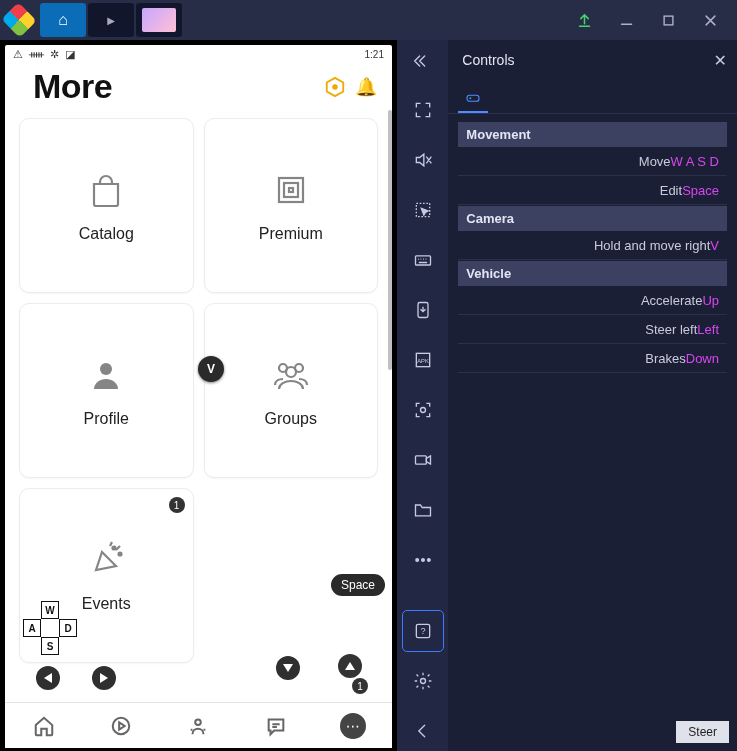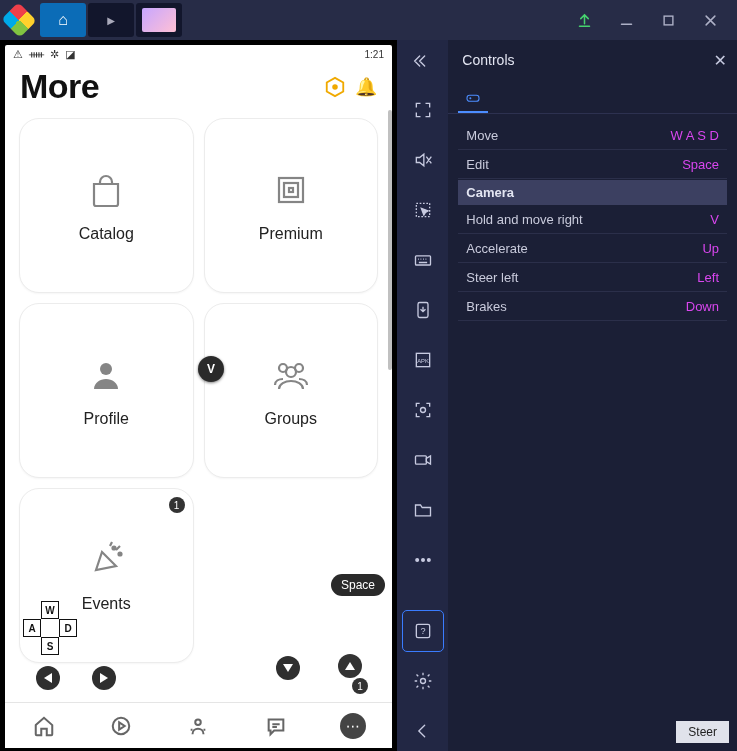--- a/index.html
+++ b/index.html
@@ -23,30 +23,30 @@
   .main { display: flex; height: 711px; }
   .phoneframe { width: 397px; background: #000; position:relative; }
   .phone { width: 387px; height: 703px; margin: 5px 5px 3px 5px; background:#fff; display:flex; flex-direction:column; position:relative; border-radius: 2px; }
 
   
   .status { height: 18px; display:flex; align-items:center; justify-content: space-between; padding: 0 8px; font-size:10px; color:#333; }
   .status-left { display:flex; gap:6px; font-size:11px; }
   .status-left .i { font-size:11px; }
 
   
-  .header { display:flex; align-items:center; justify-content:space-between; padding: 4px 14px 4px 15px; }
+  .header { display:flex; align-items:center; justify-content:space-between; padding: 4px 14px 4px 28px; }
   .header-title { font-size: 34px; font-weight: 800; color:#111; letter-spacing:-0.5px; }
   .header-ic { display:flex; gap:10px; align-items:center; }
   .hex { width:22px; height:22px; display:flex;align-items:center;justify-content:center; color:#f0a900; }
   .bell { font-size:18px; color:#333; }
 
   
   .grid-wrap { flex:1; overflow:hidden; padding: 8px 14px 0 14px; position:relative;}
   .grid { display:grid; grid-template-columns: 1fr 1fr; gap:10px; }
-  .card { background:#fff; border: 1px solid #ececec; border-radius: 20px; height: 175px; display:flex; flex-direction:column; align-items:center; justify-content:center; gap:14px; box-shadow: 0 1px 2px rgba(0,0,0,0.04); position:relative;}
+  .card { background:#fff; border: 1px solid #ececec; border-radius: 10px; height: 175px; display:flex; flex-direction:column; align-items:center; justify-content:center; gap:14px; box-shadow: 0 1px 2px rgba(0,0,0,0.04); position:relative;}
   .card-icon { width:42px; height:42px; display:flex;align-items:center;justify-content:center; color:#808080;}
   .card-icon svg { width:40px; height:40px; stroke:#858585; fill:none; stroke-width:2.2;}
   .card-label { font-size: 16px; color:#222; }
   .badge { position:absolute; top:8px; right:8px; width:16px; height:16px; border-radius:50%; background:#333; color:#fff; font-size:10px; display:flex;align-items:center;justify-content:center;}
   .scroll-ind { position:absolute; right:0; top:0; width:4px; height:260px; background:#c0c0c0; border-radius:2px;}
 
   
   .bnav { height: 46px; border-top:1px solid #e5e5e5; display:flex; align-items:center; justify-content:space-around; background:#fff;}
   .bnav-item { width:30px; height:30px; display:flex;align-items:center;justify-content:center; color:#666;}
   .bnav-item svg { width:22px; height:22px; stroke:#666; fill:none; stroke-width:2.2;}
@@ -70,21 +70,21 @@
 
   
   .panel { width: 326px; background:#1b1f36; display:flex; flex-direction:column; position:relative;}
   .panel-head { height: 40px; display:flex; align-items:center; justify-content:space-between; padding: 0 10px 0 14px; color:#e3e5f2; font-size:14px; }
   .panel-close { color:#c7cae0; font-size:16px; cursor:pointer; }
   .panel-tabs { height: 34px; padding: 0 10px; display:flex; align-items:flex-end; border-bottom:1px solid #2d3150;}
   .ptab { width:30px; height:28px; display:flex;align-items:center;justify-content:center; border-bottom:2px solid #4c8dff; color:#4c8dff;}
   .ptab svg { width:16px;height:16px; stroke:#4c8dff; fill:none; stroke-width:1.6;}
   .panel-body { padding: 8px 10px 10px 10px; display:flex; flex-direction:column; gap:1px;}
   .sect { background:#3c4061; color:#e3e5f2; font-size:13px; font-weight:600; padding:5px 8px;}
-  .row { display:flex; justify-content:space-between; padding:6px 8px; color:#c9cbdc; font-size:13px; border-bottom:1px solid #2b2f4a;}
+  .row { display:flex; justify-content:flex-end; padding:6px 8px; color:#c9cbdc; font-size:13px; border-bottom:1px solid #2b2f4a;}
   .row .k { color:#c9cbdc;}
   .row .v { color:#d946ef;}
   .panel-foot { position:absolute; bottom:8px; right:8px;}
   .edit-btn { background:#e0e2eb; color:#222; font-size:12px; padding:4px 12px; border:none; cursor:pointer;}
 
 </style>
 </head>
 <body>
 
 <div class="titlebar">
@@ -360,33 +360,35 @@
     <div class="panel-tabs">
       <div class="ptab">
         <svg viewBox="0 0 24 24">
             <rect x="3" y="8" width="18" height="9" rx="4"></rect>
             <path d="M8 11v3M6.5 12.5h3M16 11.5h0M18 13.5h0"></path>
           </svg>
       </div>
     </div>
     <div class="panel-body" id="panel-body">
 
+    <div class="sect">Movement</div>
         <div class="row">
           <span class="k">Move</span>
           <span class="v">W A S D</span>
         </div>
         <div class="row">
           <span class="k">Edit</span>
           <span class="v">Space</span>
         </div>
         <div class="sect">Camera</div>
         <div class="row">
           <span class="k">Hold and move right</span>
           <span class="v">V</span>
         </div>
+        <div class="sect">Vehicle</div>
         <div class="row">
           <span class="k">Accelerate</span>
           <span class="v">Up</span>
         </div>
         <div class="row">
           <span class="k">Steer left</span>
           <span class="v">Left</span>
         </div>
         <div class="row">
           <span class="k">Brakes</span>

